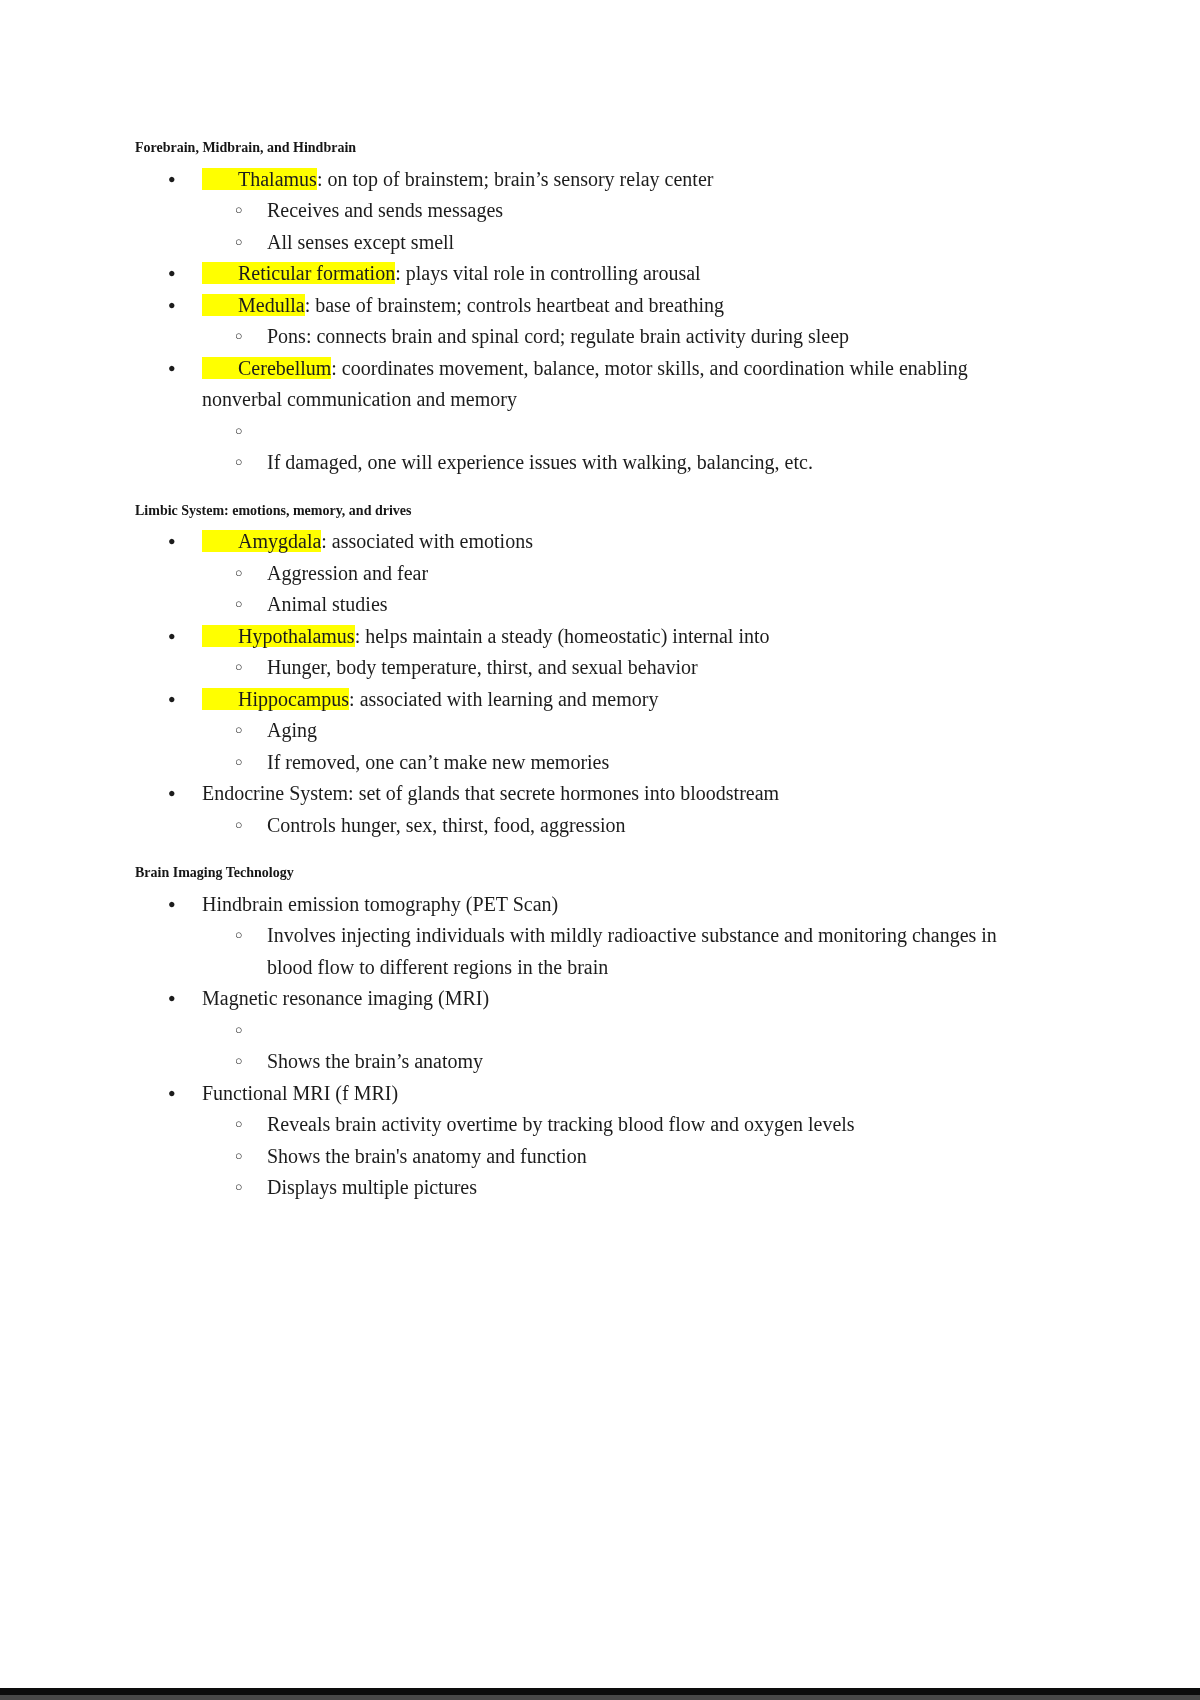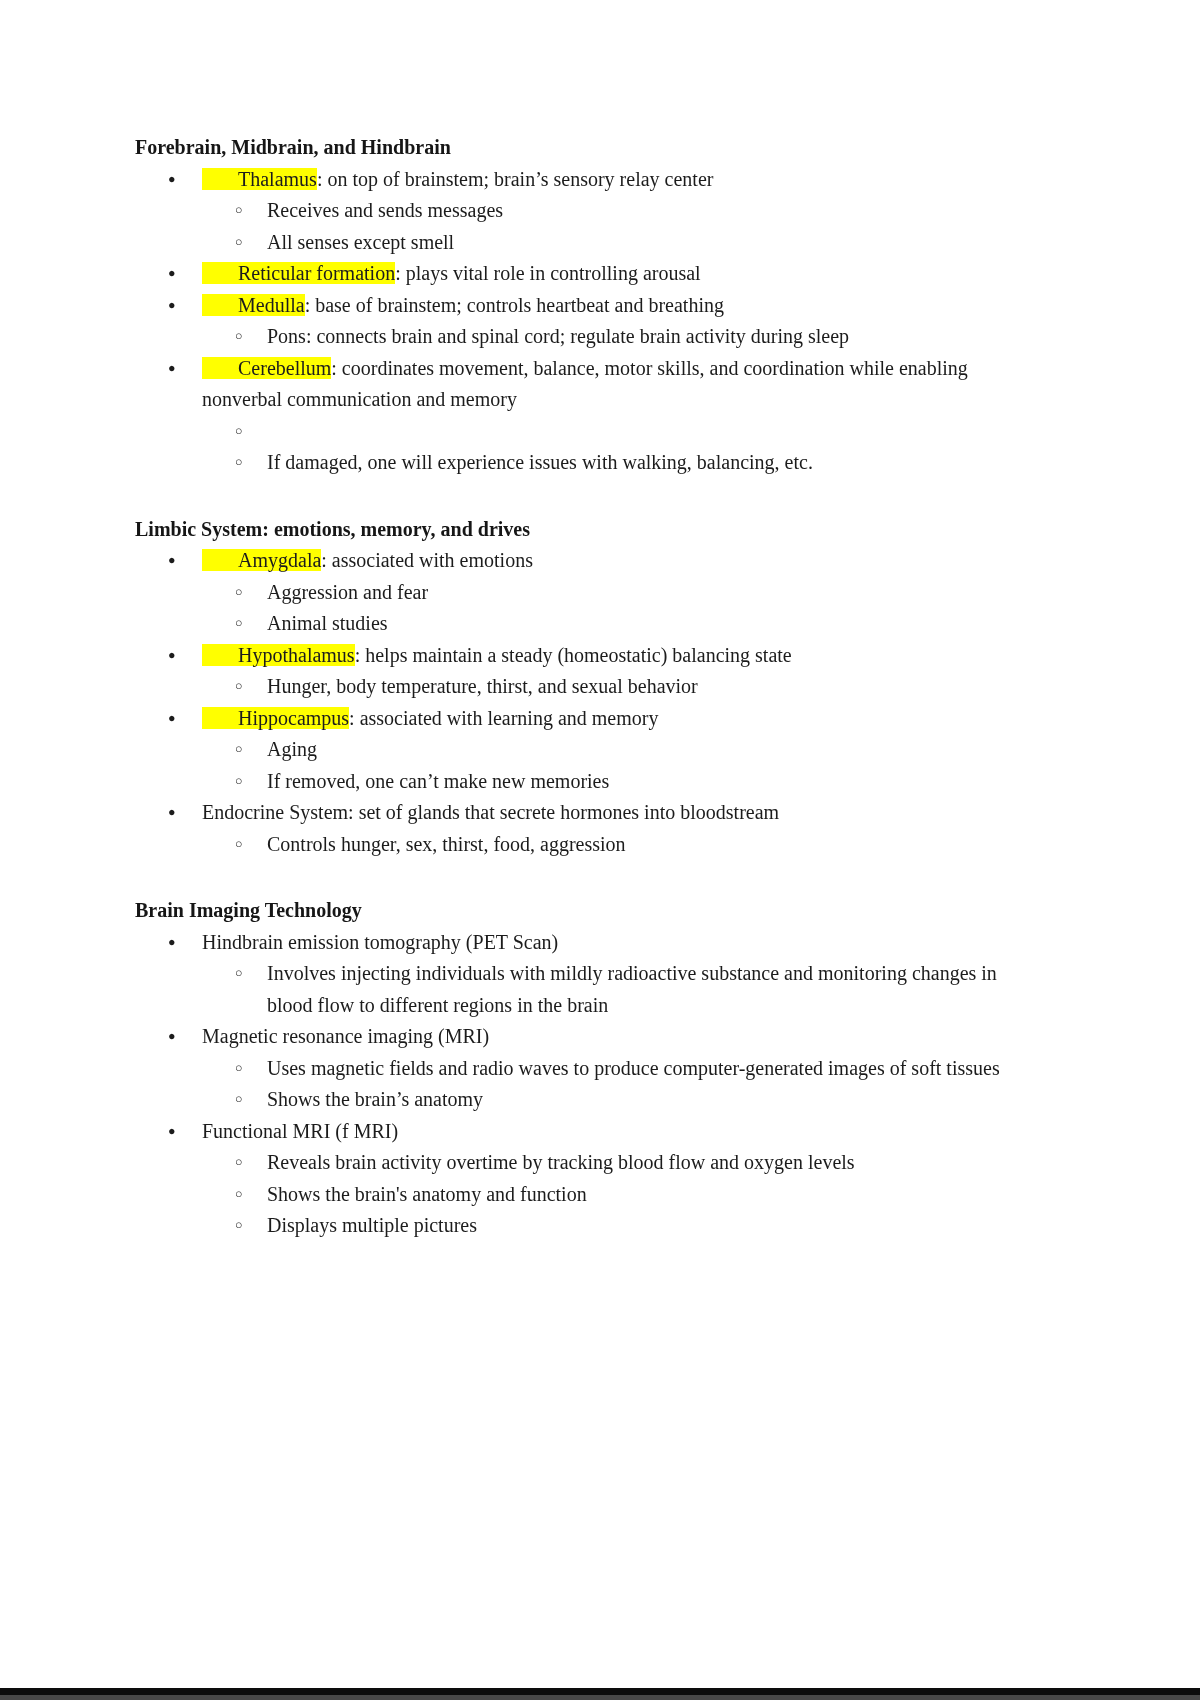--- a/index.html
+++ b/index.html
@@ -16,23 +16,23 @@
   .page { position: absolute; inset: 0; background: #ffffff; }
   .content {
     position: absolute;
     left: 135px;
     top: 132px;
     width: 870px;
     font-size: 20px;
     line-height: 31.5px;
   }
   .section { margin: 0; }
-  .section + .section { margin-top: 35px; }
+  .section + .section { margin-top: 16px; }
   .section-heading {
-    font-size: 20px;
+    font-size: 14px;
     line-height: 31.5px;
     font-weight: bold;
     margin: 0;
     color: #161616;
   }
   .li { display: flex; align-items: flex-start; }
   .l1 { padding-left: 33px; }
   .l1 > .marker { flex: 0 0 34px; }
   .l2 { padding-left: 100px; }
   .l2 > .marker { flex: 0 0 32px; }
@@ -113,21 +113,21 @@
         <span class="marker">○</span>
         <span class="text">Aggression and fear</span>
       </div>
       <div class="li l2">
         <span class="marker">○</span>
         <span class="text">Animal studies</span>
       </div>
 
       <div class="li l1">
         <span class="marker">●</span>
-        <span class="text"><span class="term highlight">Hypothalamus</span><span>: helps maintain a steady (homeostatic) balancing state</span></span>
+        <span class="text"><span class="term highlight">Hypothalamus</span><span>: helps maintain a steady (homeostatic) internal into</span></span>
       </div>
       <div class="li l2">
         <span class="marker">○</span>
         <span class="text">Hunger, body temperature, thirst, and sexual behavior</span>
       </div>
 
       <div class="li l1">
         <span class="marker">●</span>
         <span class="text"><span class="term highlight">Hippocampus</span><span>: associated with learning and memory</span></span>
       </div>
@@ -161,21 +161,20 @@
         <span class="marker">○</span>
         <span class="text">Involves injecting individuals with mildly radioactive substance and monitoring changes in blood flow to different regions in the brain</span>
       </div>
 
       <div class="li l1">
         <span class="marker">●</span>
         <span class="text"><span class="term underline">Magnetic resonance imaging (MRI)</span><span></span></span>
       </div>
       <div class="li l2">
         <span class="marker">○</span>
-        <span class="text">Uses magnetic fields and radio waves to produce computer-generated images of soft tissues</span>
       </div>
       <div class="li l2">
         <span class="marker">○</span>
         <span class="text">Shows the brain’s anatomy</span>
       </div>
 
       <div class="li l1">
         <span class="marker">●</span>
         <span class="text"><span class="term underline">Functional MRI (f MRI)</span><span></span></span>
       </div>

